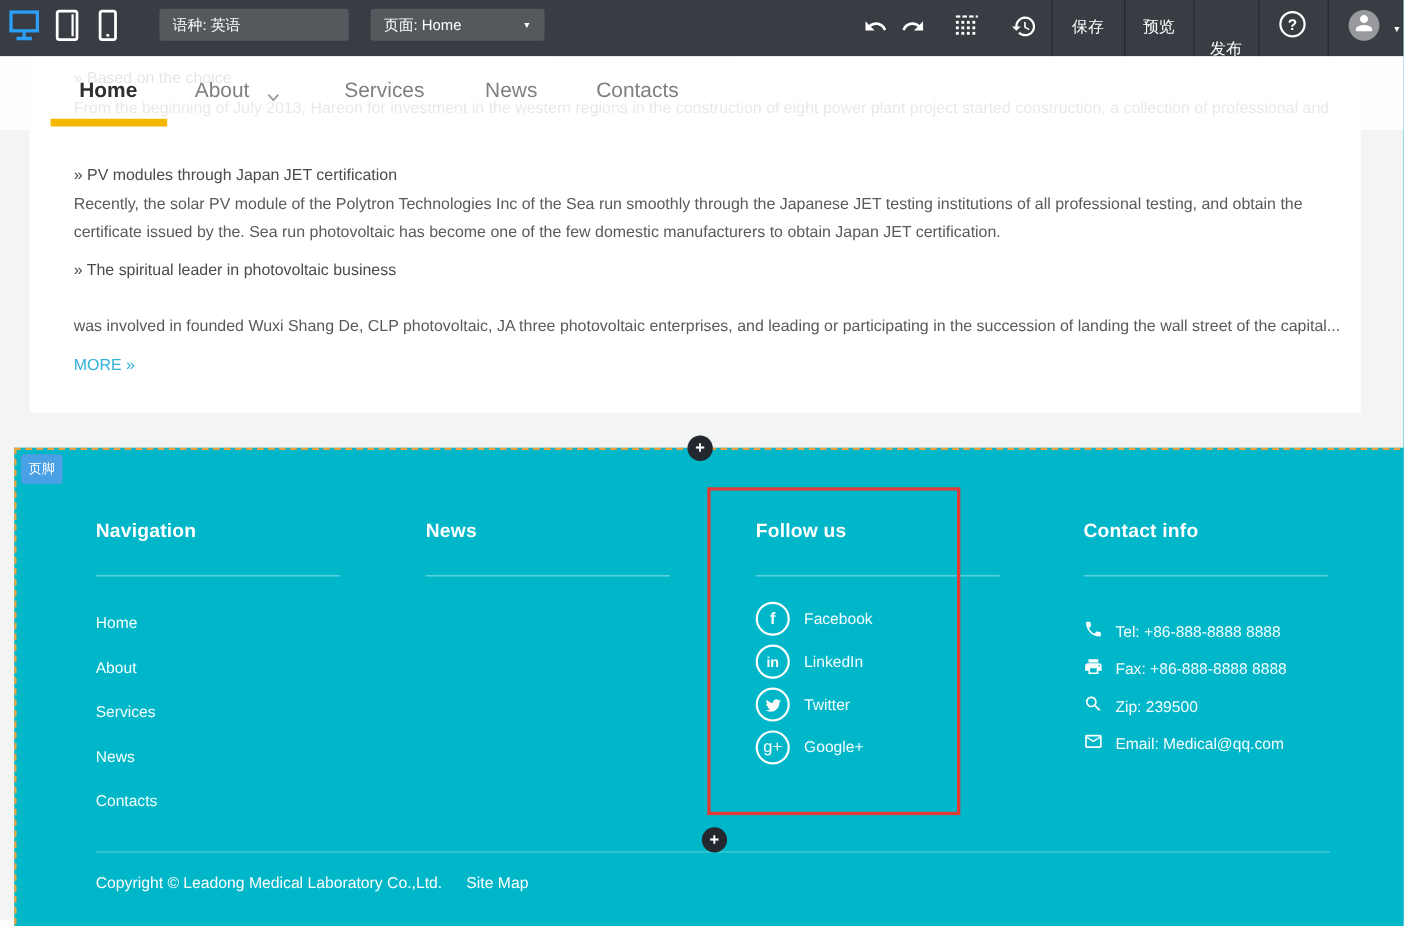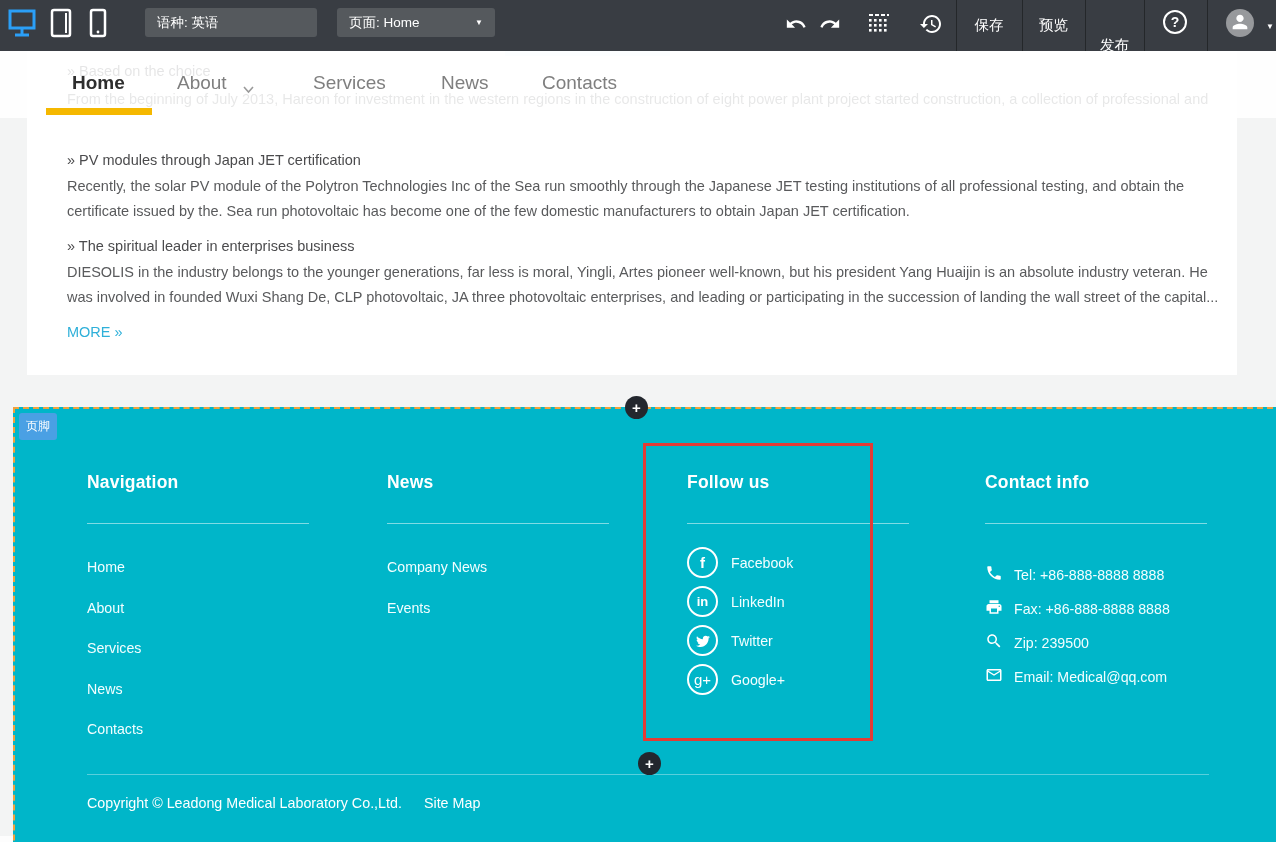--- a/index.html
+++ b/index.html
@@ -179,22 +179,21 @@
 <div class="abs highlight-strip"></div>
 
 <div class="abs card">
   <div class="tline t-title" style="top:12px;">» Based on the choice</div>
   <div class="tline t-body" style="top:40px;">From the beginning of July 2013, Hareon for investment in the western regions in the construction of eight power plant project started construction, a collection of professional and</div>
 
   <div class="tline t-title" style="top:101px;">» PV modules through Japan JET certification</div>
   <div class="tline t-body" style="top:127px;">Recently, the solar PV module of the Polytron Technologies Inc of the Sea run smoothly through the Japanese JET testing institutions of all professional testing, and obtain the</div>
   <div class="tline t-body" style="top:152px;">certificate issued by the. Sea run photovoltaic has become one of the few domestic manufacturers to obtain Japan JET certification.</div>
 
-  <div class="tline t-title" style="top:187px;">» The spiritual leader in enterprises business</div>
-  <div class="tline t-body" style="top:213px;">DIESOLIS in the industry belongs to the younger generations, far less is moral, Yingli, Artes pioneer well-known, but his president Yang Huaijin is an absolute industry veteran. He</div>
+  <div class="tline t-title" style="top:187px;">» The spiritual leader in photovoltaic business</div>
   <div class="tline t-body" style="top:238px;">was involved in founded Wuxi Shang De, CLP photovoltaic, JA three photovoltaic enterprises, and leading or participating in the succession of landing the wall street of the capital...</div>
 
   <div class="tline more-link" style="top:273px;">MORE »</div>
 </div>
 
 <div class="abs site-nav">
   <div class="abs nav-link active" style="left:72px;">Home</div>
   <div class="abs nav-link" style="left:177px;">About</div>
   <span class="abs" style="left:243px;top:29px;">
     <svg width="11" height="8" viewBox="0 0 11 8">
@@ -219,24 +218,20 @@
   <ul class="abs f-links" style="left:72px;top:150px;">
     <li>Home</li>
     <li>About</li>
     <li>Services</li>
     <li>News</li>
     <li>Contacts</li>
   </ul>
 
   <div class="abs f-heading" style="left:372px;">News</div>
   <div class="abs f-divider" style="left:372px;"></div>
-  <ul class="abs f-links" style="left:372px;top:150px;">
-    <li>Company News</li>
-    <li>Events</li>
-  </ul>
 
   <div class="abs f-heading" style="left:672px;">Follow us</div>
   <div class="abs f-divider" style="left:672px;"></div>
   <div class="abs" style="left:672px;top:138px;">
     <div class="social-row">
       <span class="social-circle">
           <span class="glyph">f</span>
         </span>
       <span class="social-label">Facebook</span>
     </div>

